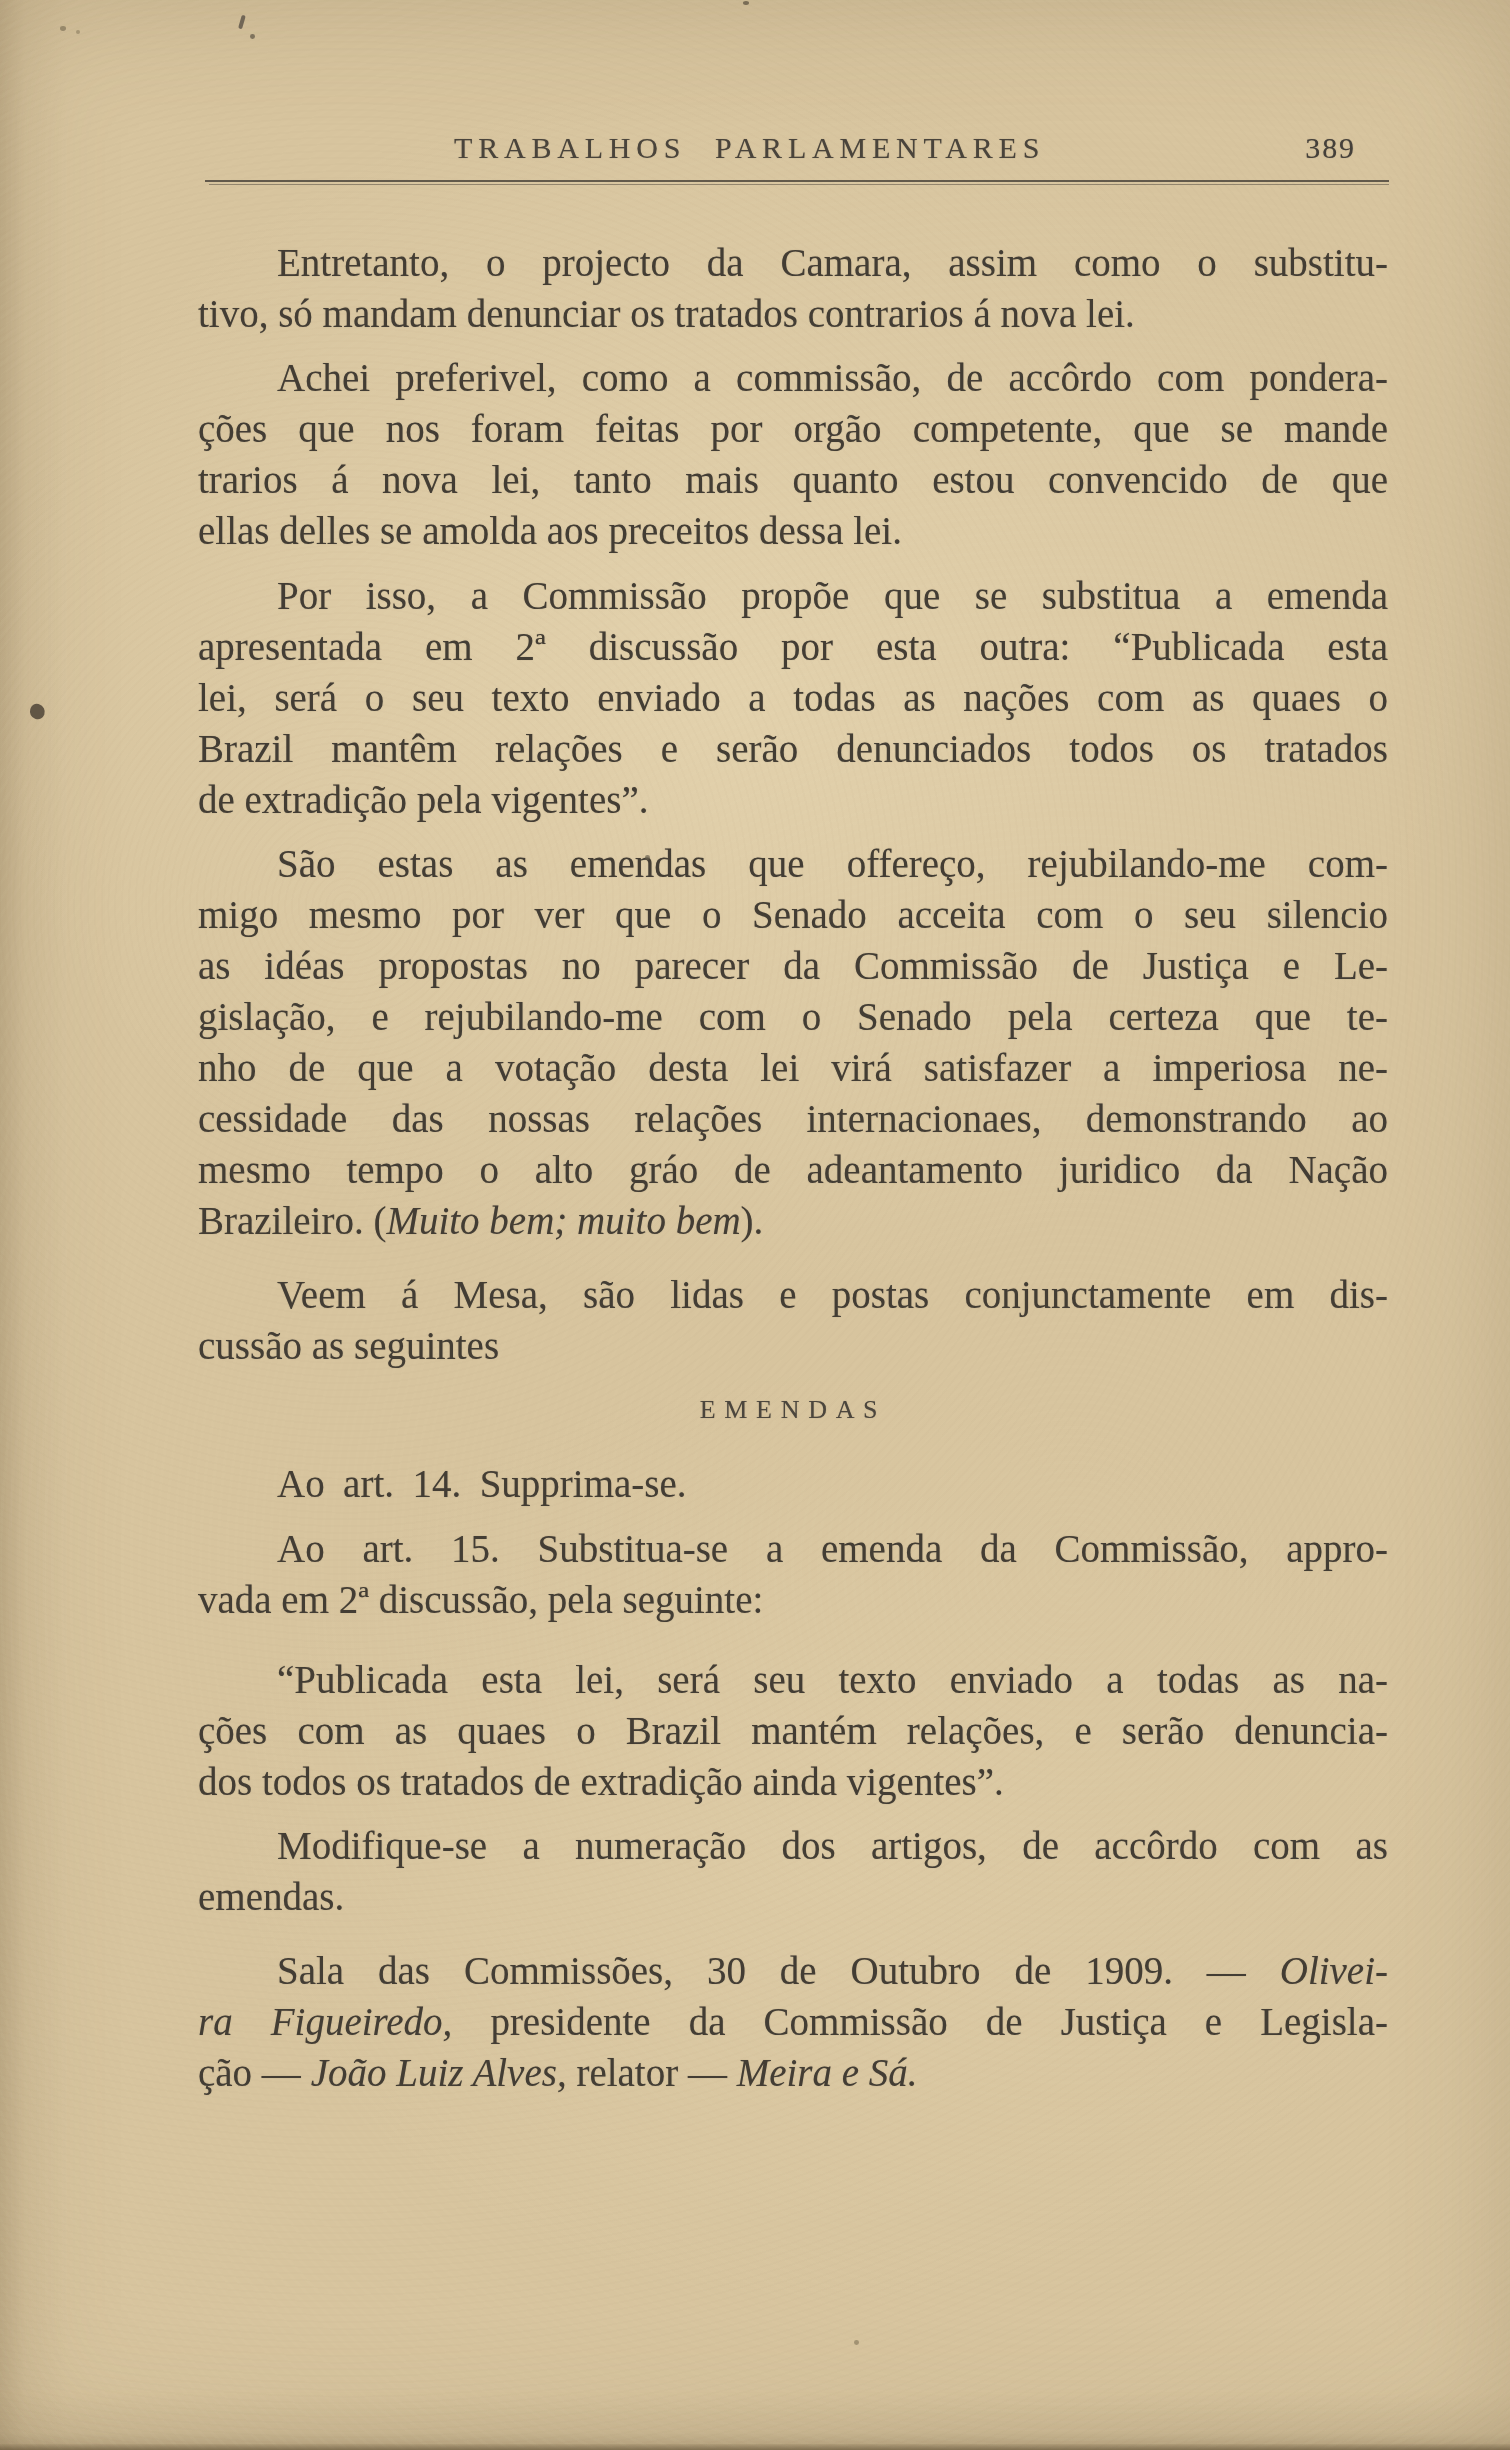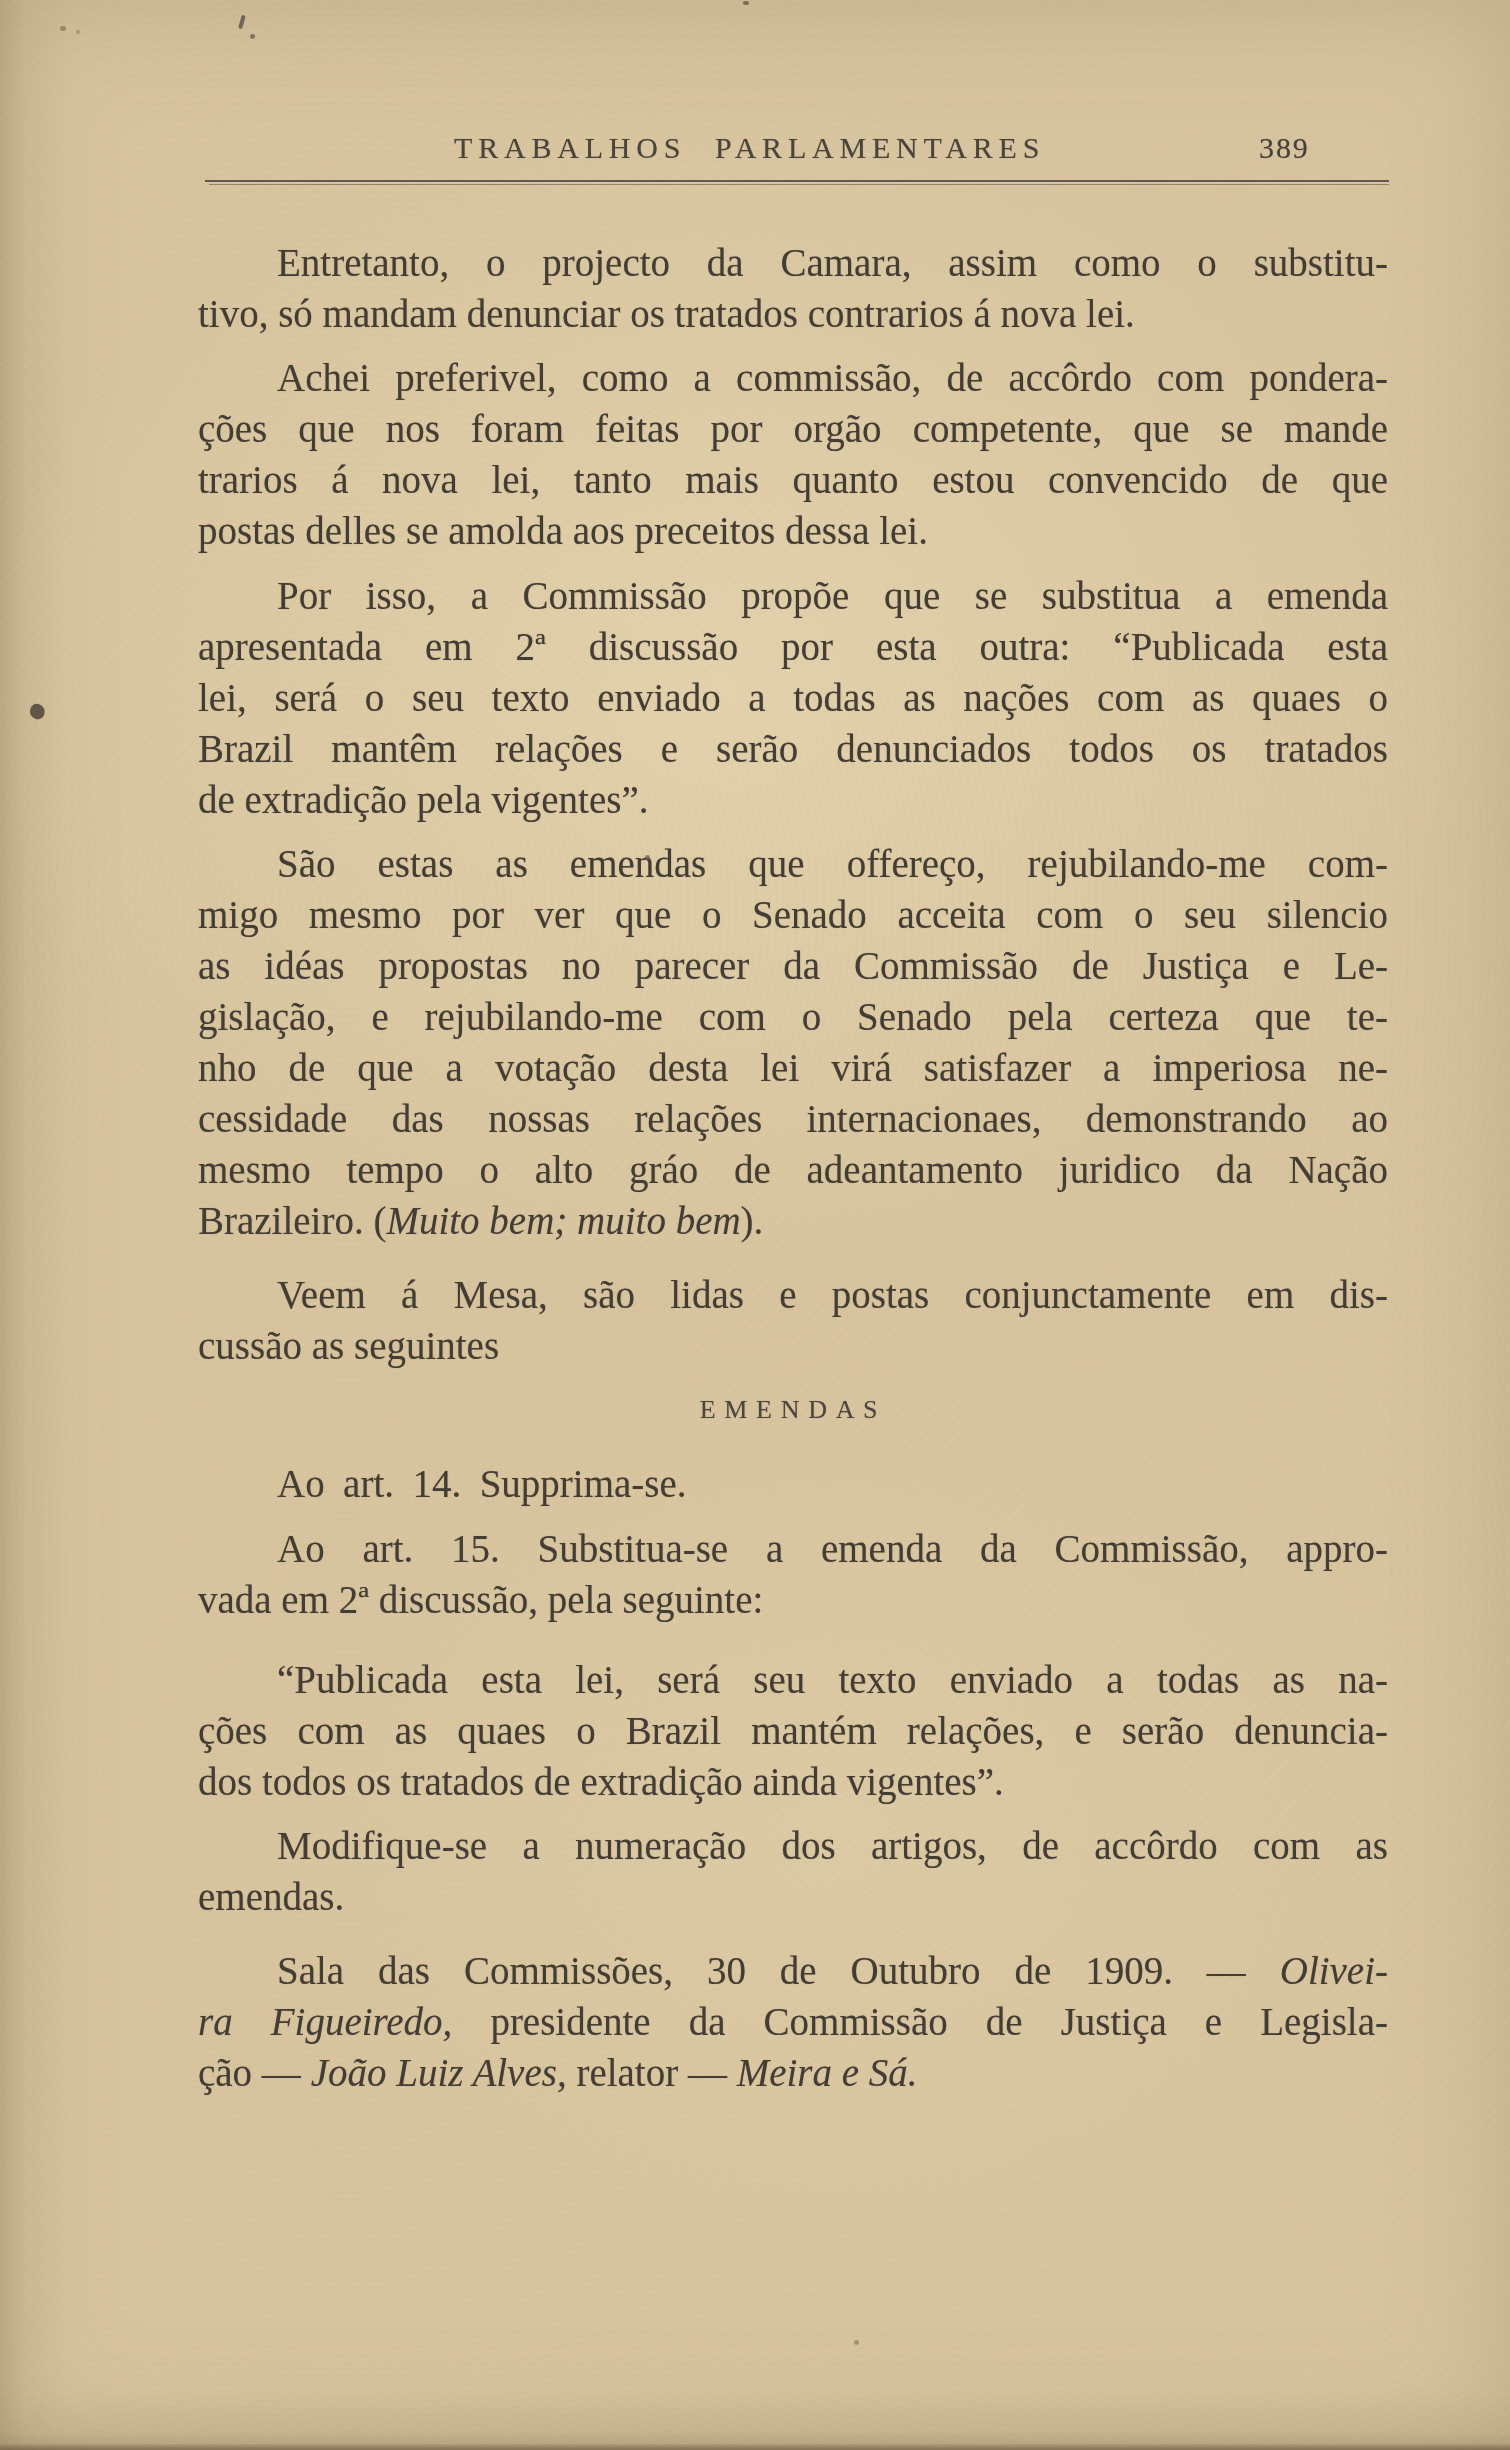--- a/index.html
+++ b/index.html
@@ -29,21 +29,21 @@
 
   
   .hdr-title {
     position:absolute; top:127px; left:454px; width:637px; height:42px;
     line-height:42px; text-align:left;
     font-size:30px; letter-spacing:5.8px; word-spacing:15.4px;
     color:#4a443b; text-shadow:0 0 1px rgba(74,68,59,0.45);
   }
   .hdr-num {
     position:absolute; top:127px; left:1259px; width:97px; height:42px;
-    line-height:42px; text-align:left; font-size:30px; letter-spacing:1.9px;
+    line-height:42px; text-align:right; font-size:30px; letter-spacing:1.9px;
     color:#45403a; text-shadow:0 0 1px rgba(74,68,59,0.45);
   }
   .rule-a { position:absolute; top:180px; left:205px; width:1184px; height:1.9px;
     background:#4d463c; opacity:.85; }
   .rule-b { position:absolute; top:184px; left:209px; width:1180px; height:1px;
     background:#4d463c; opacity:.5; }
 
   
   .text-col { position:absolute; top:223px; left:198px; width:1190px; }
   .para { margin:0; }
@@ -88,21 +88,21 @@
 
   <div class="text-col">
       <div class="para indent sp-sm">
         <div class="line"><span>Entretanto, o projecto da Camara, assim como o substitu-</span></div>
         <div class="line last"><span>tivo, só mandam denunciar os tratados contrarios á nova lei.</span></div>
       </div>
       <div class="para indent sp-sm">
         <div class="line"><span>Achei preferivel, como a commissão, de accôrdo com pondera-</span></div>
         <div class="line"><span>ções que nos foram feitas por orgão competente, que se mande</span></div>
         <div class="line"><span>trarios á nova lei, tanto mais quanto estou convencido de que</span></div>
-        <div class="line last"><span>postas delles se amolda aos preceitos dessa lei.</span></div>
+        <div class="line last"><span>ellas delles se amolda aos preceitos dessa lei.</span></div>
       </div>
       <div class="para indent sp-sm">
         <div class="line"><span>Por isso, a Commissão propõe que se substitua a emenda</span></div>
         <div class="line"><span>apresentada em 2ª discussão por esta outra: “Publicada esta</span></div>
         <div class="line"><span>lei, será o seu texto enviado a todas as nações com as quaes o</span></div>
         <div class="line"><span>Brazil mantêm relações e serão denunciados todos os tratados</span></div>
         <div class="line last"><span>de extradição pela vigentes”.</span></div>
       </div>
       <div class="para indent sp-sm">
         <div class="line"><span>São estas as emendas que offereço, rejubilando-me com-</span></div>

